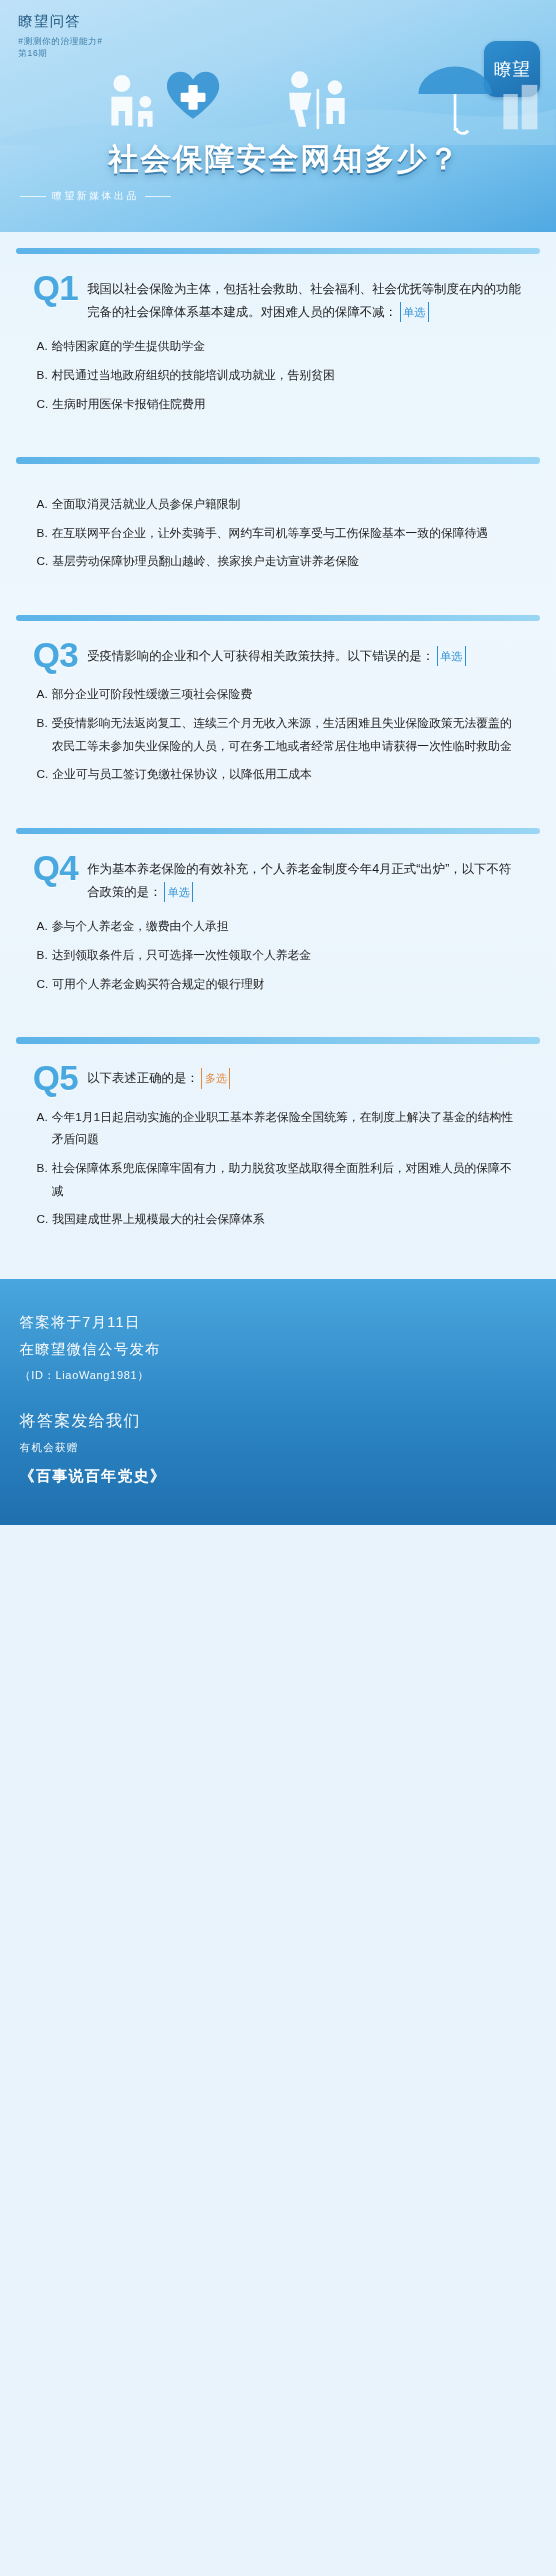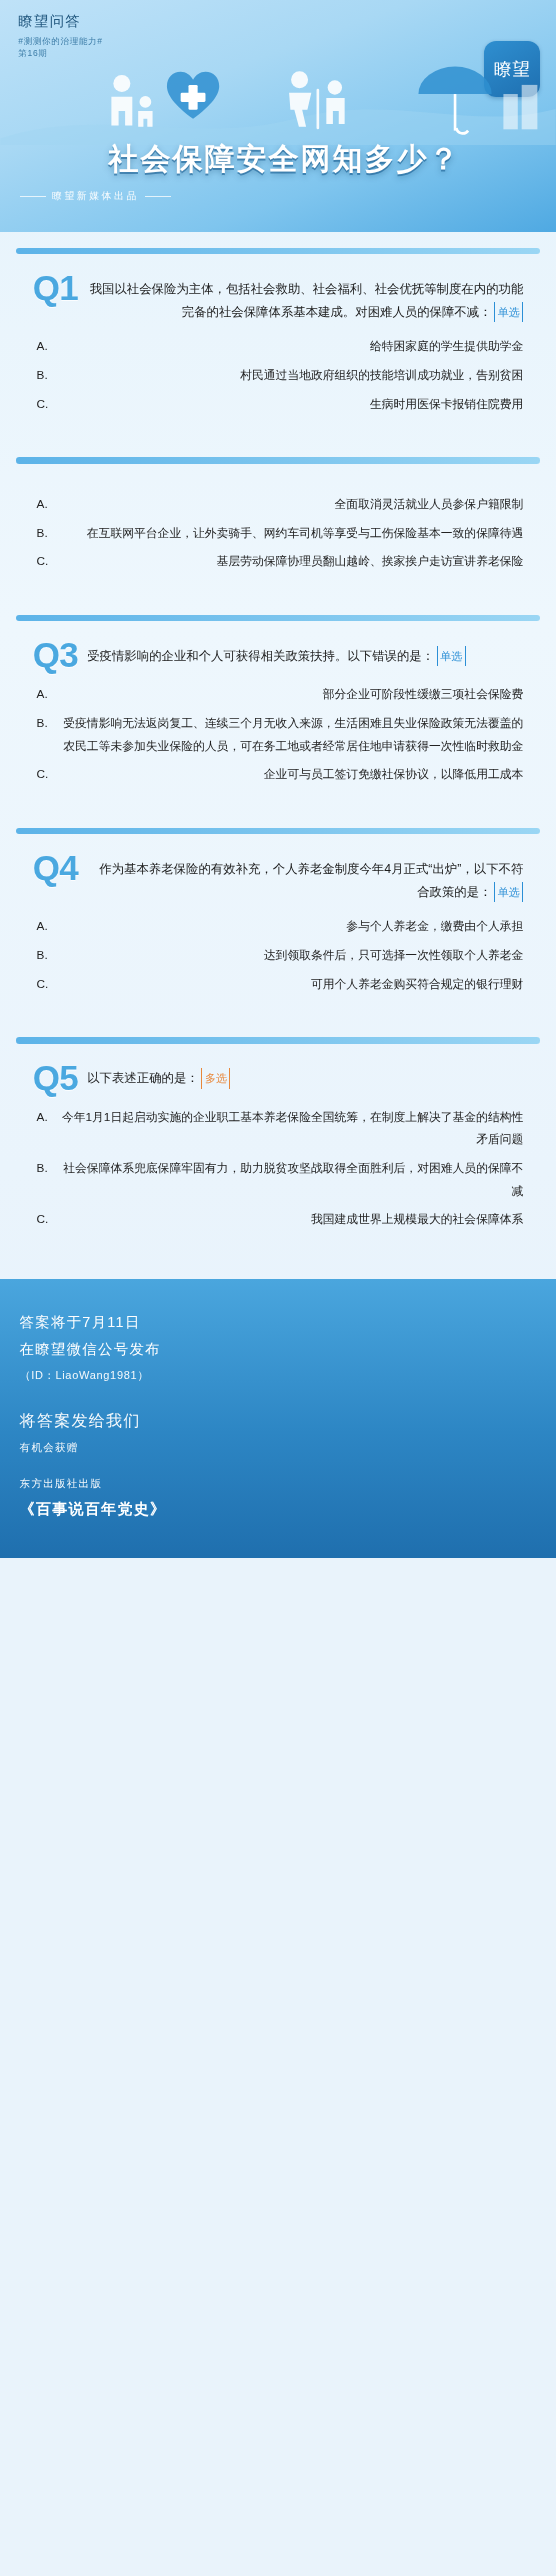--- a/index.html
+++ b/index.html
@@ -81,21 +81,20 @@
     vertical-align: middle;
     margin: 0 6.5px;
   }
 
   
   .qblock {
     position: relative;
     margin: 0 15.7px 0 15.7px;
     padding: 17px 17px 19.6px 17px;
     background: rgba(255,255,255,0.0);
-    text-align: right;
   }
   .qhead {
     display: flex;
     align-items: flex-start;
     gap: 9.2px;
   }
   .qnum {
     font-size: 35px;
     font-weight: bold;
     color: #4aa8e0;
@@ -329,18 +328,17 @@
         </div>
     </div>
   </div>
 
   <div class="footer">
     <div class="f1">答案将于7月11日</div>
     <div class="f2">在瞭望微信公号发布</div>
     <div class="f3">（ID：LiaoWang1981）</div>
     <div class="f4">将答案发给我们</div>
     <div class="f5">有机会获赠</div>
-    <div class="f6">东方出版社出版</div>
     <div class="f7">《百事说百年党史》</div>
   </div>
 
 </div>
 
 
 </body></html>

